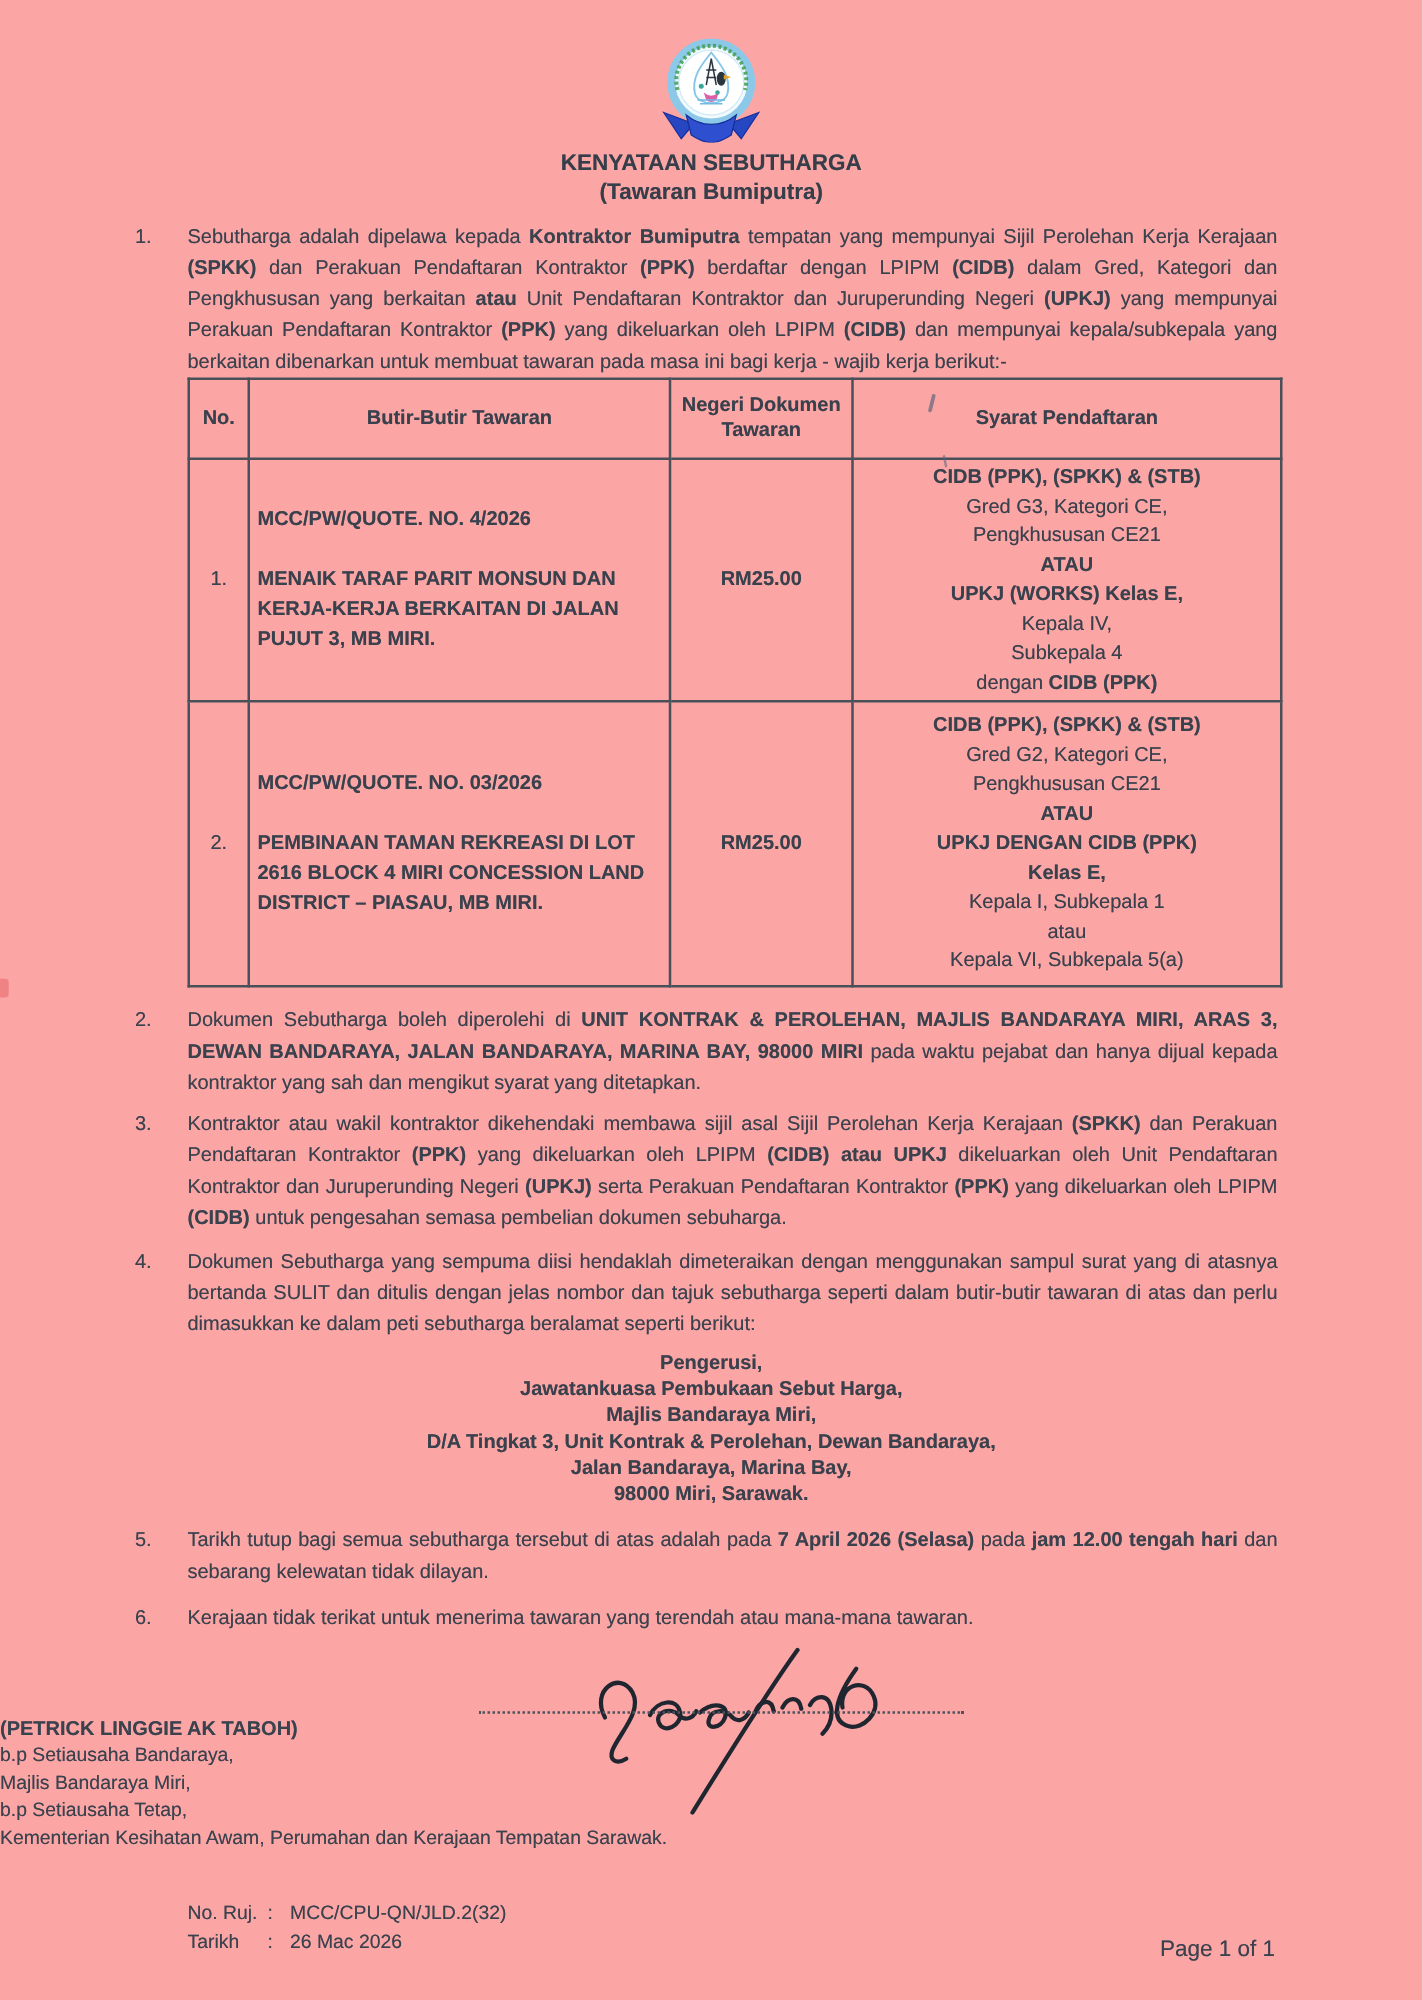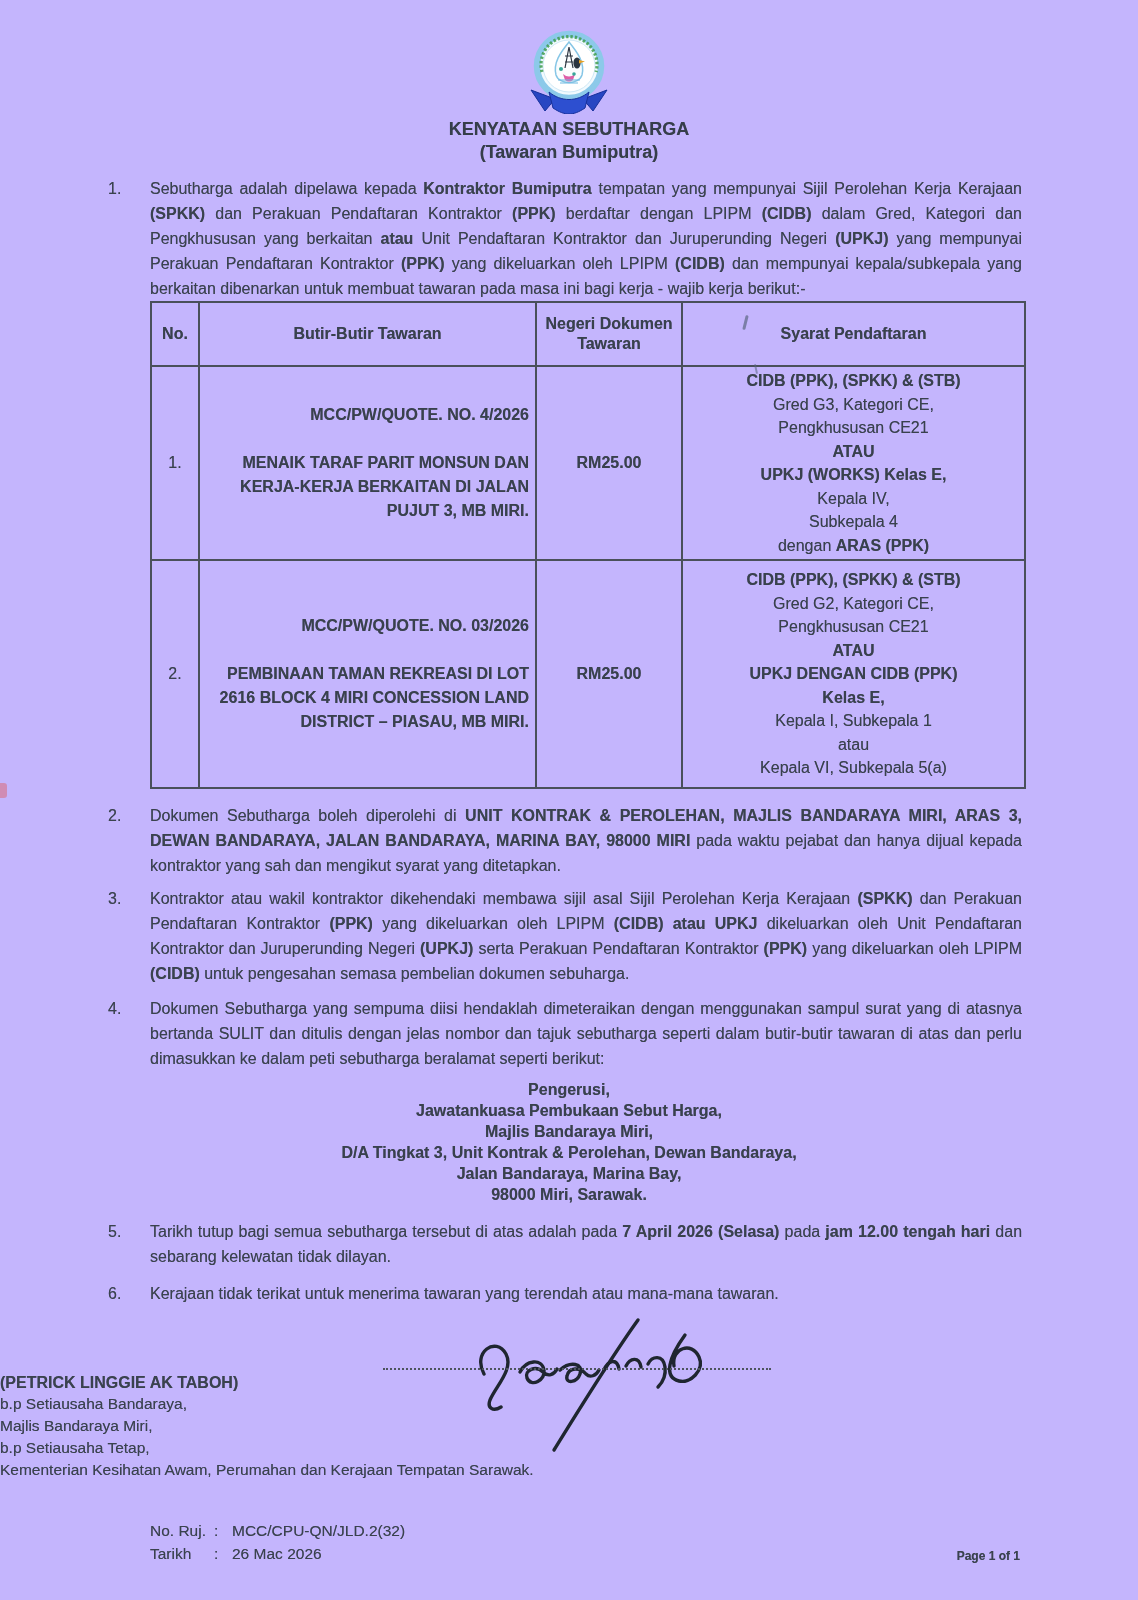--- a/index.html
+++ b/index.html
@@ -1,58 +1,58 @@
 <!DOCTYPE html>
 <html><head>
 <meta charset="utf-8">
 <style>
   html,body{margin:0;padding:0;background:#e8e8e8;}
   .page{
     position:relative;width:1138px;height:1600px;margin:0 auto;
-    background:#c4b5fd;overflow:hidden;
+    background:#fca5a5;overflow:hidden;
     font-family:"Liberation Sans", sans-serif;
     color:#3a424e;
     text-shadow:0 0 .5px rgba(52,62,76,.55);
   }
   b{font-weight:700;}
   
   .logo-wrap{padding-top:30px;text-align:center;}
   .logo-wrap svg{display:inline-block;}
   .title-block{text-align:center;line-height:23px;font-size:18px;font-weight:700;color:#363e4a;}
   .title3 .sup-tick{font-size:11px;vertical-align:8px;color:#5a6472;}
   
   .para{display:flex;margin:0 116px 0 108px;font-size:16px;line-height:25px;}
   .para .num{flex:none;width:42px;}
   .para .ptext{flex:1;text-align:justify;}
   .mt12{margin-top:12px}.mt8{margin-top:8px}.mt10{margin-top:10px}.mt14{margin-top:14px}
   
   table.quote{border-collapse:collapse;table-layout:fixed;width:874px;margin:0 0 0 150px;color:#39414d;padding-left:31px;}
   table.quote th, table.quote td{border:2px solid #4a505a;padding:2px 6px;vertical-align:middle;}
   table.quote th{font-size:16px;font-weight:700;text-align:center;line-height:20px;height:58px;}
   td.no-cell{text-align:center;font-size:16px;}
-  td.butir-cell{font-weight:700;font-size:16px;line-height:24px;padding:10px 12px;text-align:right;}
+  td.butir-cell{font-weight:700;font-size:16px;line-height:24px;padding:10px 12px;}
   td.butir-cell .tline:first-child{margin-bottom:24px;}
   td.harga-cell{text-align:center;font-weight:700;font-size:16px;}
   td.syarat-cell{text-align:center;font-size:16px;line-height:23.5px;padding:5px 4px;vertical-align:top;}
   tr.row1 td{height:186px;}
   tr.row2 td{height:222px;}
   
   .address{margin-top:8px;text-align:center;font-weight:700;font-size:16px;line-height:21px;color:#39414d;}
   
   .sig-svg{position:absolute;left:448px;top:1316px;width:300px;height:142px;pointer-events:none;}
   .sig-block{margin-top:62px;}
   .dotline{width:388px;margin:0 auto;position:relative;left:8px;border-bottom:2px dotted #4e545e;height:0;}
   .sig-name{margin-top:3px;font-weight:700;font-size:16px;line-height:20px;}
   .sig-lines{font-size:15.5px;line-height:22px;}
   
   .footer{position:absolute;left:138px;top:1519px;font-size:15.5px;line-height:23px;margin-left:12px;}
   .frow{display:flex;}
   .frow .flabel{width:64px;}
   .frow .fsep{width:18px;}
-  .page-num{position:absolute;right:118px;top:1549px;font-weight:700;font-size:12px;}
+  .page-num{position:absolute;right:118px;top:1549px;font-weight:400;font-size:18px;}
   
   .pen-mark-1{position:absolute;left:744px;top:315px;width:3px;height:15px;background:#55617a;transform:rotate(14deg);opacity:.65;border-radius:2px;}
   .pen-mark-2{position:absolute;left:755px;top:364px;width:2px;height:10px;background:#5a6680;transform:rotate(-12deg);opacity:.55;border-radius:2px;}
   .red-speck{position:absolute;left:0;top:783px;width:7px;height:15px;background:rgba(224,92,92,.45);border-radius:0 3px 3px 0;}
 </style>
 </head>
 <body>
 
 <div class="page">
 
@@ -111,21 +111,21 @@
           </td>
       <td class="harga-cell">RM25.00</td>
       <td class="syarat-cell">
             <div class="tline"><b>CIDB (PPK), (SPKK) &amp; (STB)</b></div>
             <div class="tline"><span>Gred G3, Kategori CE,</span></div>
             <div class="tline"><span>Pengkhususan CE21</span></div>
             <div class="tline"><b>ATAU</b></div>
             <div class="tline"><b>UPKJ (WORKS) Kelas E,</b></div>
             <div class="tline"><span>Kepala IV,</span></div>
             <div class="tline"><span>Subkepala 4</span></div>
-            <div class="tline"><span>dengan </span><b>ARAS (PPK)</b></div>
+            <div class="tline"><span>dengan </span><b>CIDB (PPK)</b></div>
           </td>
     </tr>
     <tr class="row2">
       <td class="no-cell">2.</td>
       <td class="butir-cell">
             <div class="tline"><b>MCC/PW/QUOTE. NO. 03/2026</b></div>
             <div class="tline"><b>PEMBINAAN TAMAN REKREASI DI LOT 2616 BLOCK 4 MIRI CONCESSION LAND DISTRICT – PIASAU, MB MIRI.</b></div>
           </td>
       <td class="harga-cell">RM25.00</td>
       <td class="syarat-cell">

